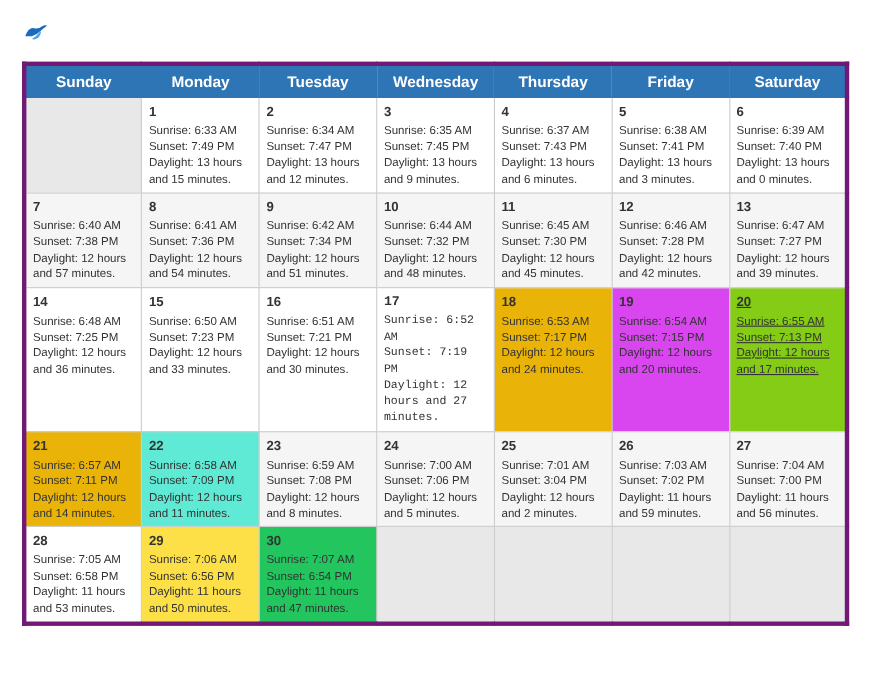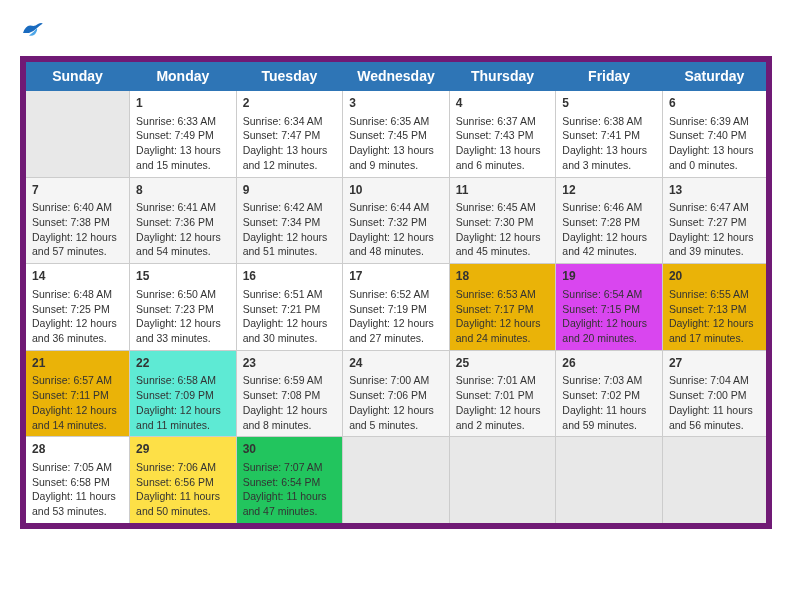--- a/index.html
+++ b/index.html
@@ -50,21 +50,21 @@
       font-weight: bold;
       color: #333;
     }
     .location-title {
       font-size: 16px;
       color: #555;
     }
     .calendar {
       width: 100%;
       border-collapse: collapse;
-      border: 6px solid #701a75;
+      border: 4px solid #701a75;
       margin-top: 16px;
     }
     .calendar th {
       background-color: #2e75b6;
       color: #fff;
       text-align: center;
       padding: 6px 4px;
       font-size: 14px;
       border: 1px solid #2e75b6;
     }
@@ -262,21 +262,21 @@
           </div>
         </td>
         <td style="background-color: rgb(255, 255, 255);">
           <div class="cell-content">
             <span class="day-number">16</span>
             <div>Sunrise: 6:51 AM</div>
             <div>Sunset: 7:21 PM</div>
             <div>Daylight: 12 hours and 30 minutes.</div>
           </div>
         </td>
-        <td style="background-color: rgb(255, 255, 255);">
+        <td style="background-color: rgb(255, 255, 255); font-family: Liberation Mono, monospace;">
           <div class="cell-content">
             <span class="day-number">17</span>
             <div>Sunrise: 6:52 AM</div>
             <div>Sunset: 7:19 PM</div>
             <div>Daylight: 12 hours and 27 minutes.</div>
           </div>
         </td>
         <td style="background-color: #eab308;">
           <div class="cell-content">
             <span class="day-number">18</span>
@@ -286,21 +286,21 @@
           </div>
         </td>
         <td style="background-color: #d946ef;">
           <div class="cell-content">
             <span class="day-number">19</span>
             <div>Sunrise: 6:54 AM</div>
             <div>Sunset: 7:15 PM</div>
             <div>Daylight: 12 hours and 20 minutes.</div>
           </div>
         </td>
-        <td style="background-color: #eab308;">
+        <td style="background-color: #84cc16; text-decoration: underline;">
           <div class="cell-content">
             <span class="day-number">20</span>
             <div>Sunrise: 6:55 AM</div>
             <div>Sunset: 7:13 PM</div>
             <div>Daylight: 12 hours and 17 minutes.</div>
           </div>
         </td>
       </tr>
       <tr>
         <td style="background-color: #eab308;">
@@ -332,21 +332,21 @@
             <span class="day-number">24</span>
             <div>Sunrise: 7:00 AM</div>
             <div>Sunset: 7:06 PM</div>
             <div>Daylight: 12 hours and 5 minutes.</div>
           </div>
         </td>
         <td style="background-color: rgb(245, 245, 245);">
           <div class="cell-content">
             <span class="day-number">25</span>
             <div>Sunrise: 7:01 AM</div>
-            <div>Sunset: 7:01 PM</div>
+            <div>Sunset: 3:04 PM</div>
             <div>Daylight: 12 hours and 2 minutes.</div>
           </div>
         </td>
         <td style="background-color: rgb(245, 245, 245);">
           <div class="cell-content">
             <span class="day-number">26</span>
             <div>Sunrise: 7:03 AM</div>
             <div>Sunset: 7:02 PM</div>
             <div>Daylight: 11 hours and 59 minutes.</div>
           </div>

